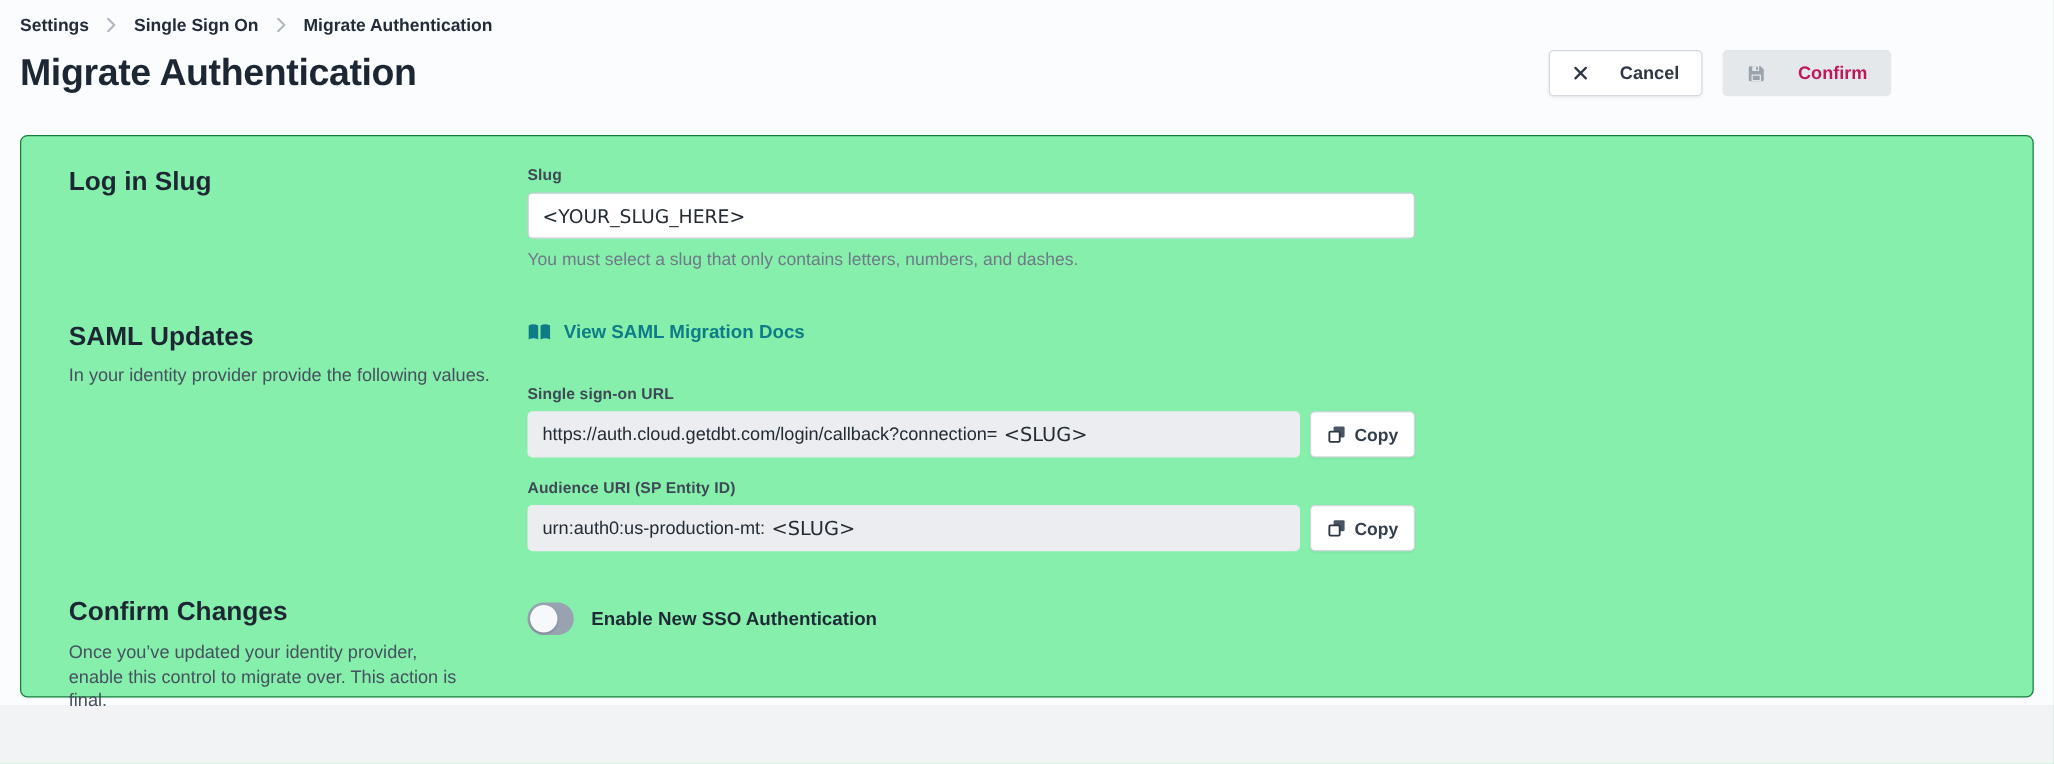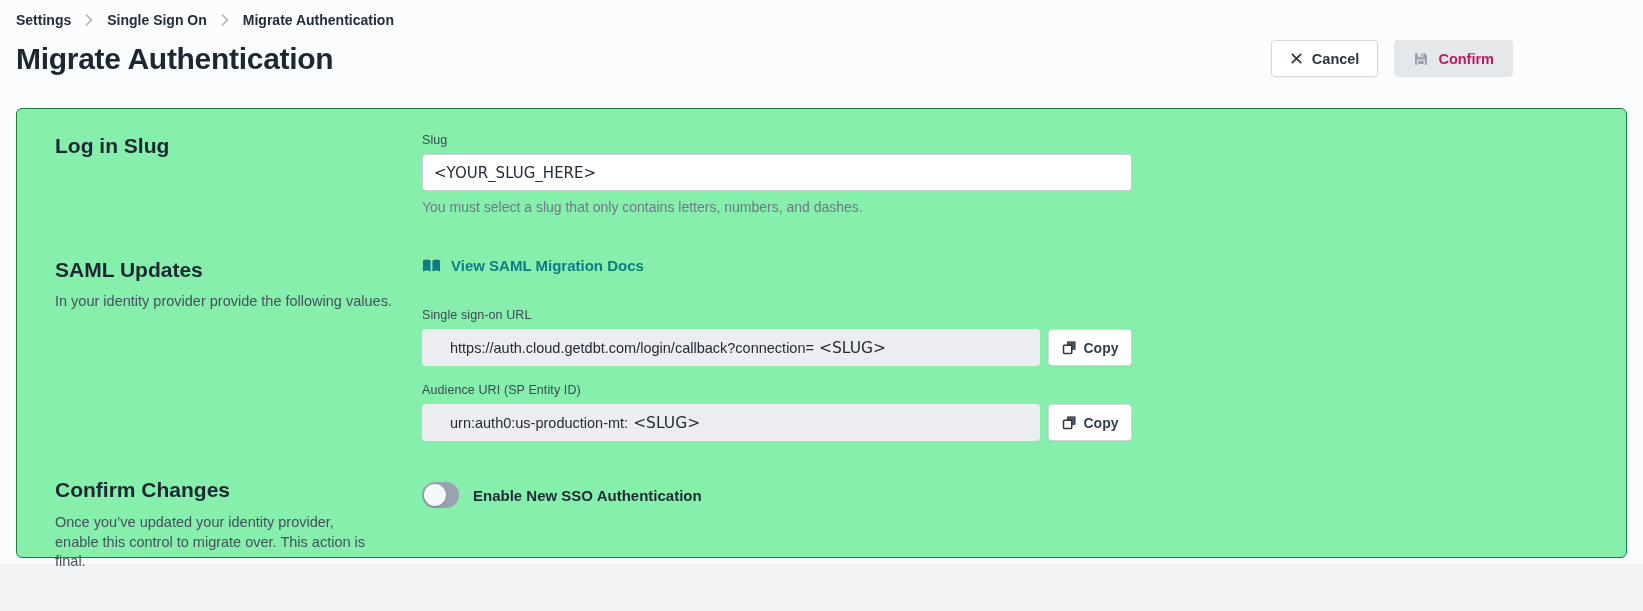--- a/index.html
+++ b/index.html
@@ -17,21 +17,21 @@
   
   .breadcrumb { display:flex; align-items:center; gap:14px; font-size:14px; }
   .crumb { font-weight:600; color:#232d3a; cursor:pointer; }
   .crumb.current { font-weight:700; cursor:default; }
   .crumb-sep { display:flex; align-items:center; }
   
   .header-row { display:flex; align-items:center; justify-content:space-between; margin-top:12px; }
   .page-title { font-size:30px; font-weight:700; color:#1c2733; letter-spacing:-0.3px; }
   .header-actions { display:flex; gap:16px; margin-right:114px; }
   .btn {
-    display:flex; align-items:center; gap:9px;
+    display:flex; align-items:center; gap:25px;
     height:37px; padding:0 18px;
     border-radius:4px; font-size:14.5px; font-weight:600;
     font-family:"Liberation Sans", sans-serif;
     cursor:pointer;
   }
   .btn-cancel {
     background:#ffffff; color:#2d3643;
     border:1px solid #d4d8de;
     box-shadow:0 1px 2px rgba(16,24,40,.05);
   }
@@ -50,42 +50,42 @@
     box-shadow:0 1px 2px rgba(16,24,40,.04);
     padding:24px 38px;
   }
   .section { display:flex; }
   .sec-left { width:367px; flex-shrink:0; }
   .sec-right { width:710px; flex-shrink:0; }
   .sec-heading { font-size:21px; font-weight:700; color:#1c2733; line-height:26px; }
   .sec-sub { margin-top:9px; font-size:14.5px; color:#45515e; line-height:19px; }
   .sec1 { margin-bottom:42px; }
   .sec2 { margin-bottom:36px; }
-  .field-label { font-size:12.5px; font-weight:400; color:#3e4956; letter-spacing:.1px; margin-bottom:7px; }
+  .field-label { font-size:12.5px; font-weight:700; color:#3e4956; letter-spacing:.1px; margin-bottom:7px; }
   .text-input {
     width:100%; height:37px;
     border:1px solid #c9ced6; border-radius:4px;
     padding:0 11px;
     font-size:15px; color:#232b35;
     font-family:"DejaVu Sans","Liberation Sans",sans-serif;
     background:#fff;
     outline:none;
   }
   .helper { margin-top:8px; font-size:14px; color:#6e7a87; }
   
   .docs-link { display:flex; align-items:flex-end; gap:10px; margin-bottom:34px; cursor:pointer; width:fit-content; }
   .docs-link span.link-text { font-size:15px; font-weight:700; color:#0e7c86; }
   
   .copy-row { display:flex; align-items:stretch; gap:8px; }
   .copy-row + .label-gap { margin-top:17px; }
   .ro-field {
     flex:1; height:37px;
     background:#ebedf0; border-radius:4px;
     display:flex; align-items:center;
-    padding:0 28px;
+    padding:0 12px;
     white-space:nowrap; overflow:hidden;
   }
   .ro-prefix { font-size:14.5px; color:#232b35; }
   .ro-slug { font-size:15.5px; color:#232b35; font-family:"DejaVu Sans","Liberation Sans",sans-serif; margin-left:5px; }
   .btn-copy {
     width:84px; height:37px;
     display:flex; align-items:center; justify-content:center; gap:7px;
     background:#fff; border:1px solid #d4d8de; border-radius:4px;
     font-size:14px; font-weight:600; color:#323f4b;
     box-shadow:0 1px 2px rgba(16,24,40,.05);

